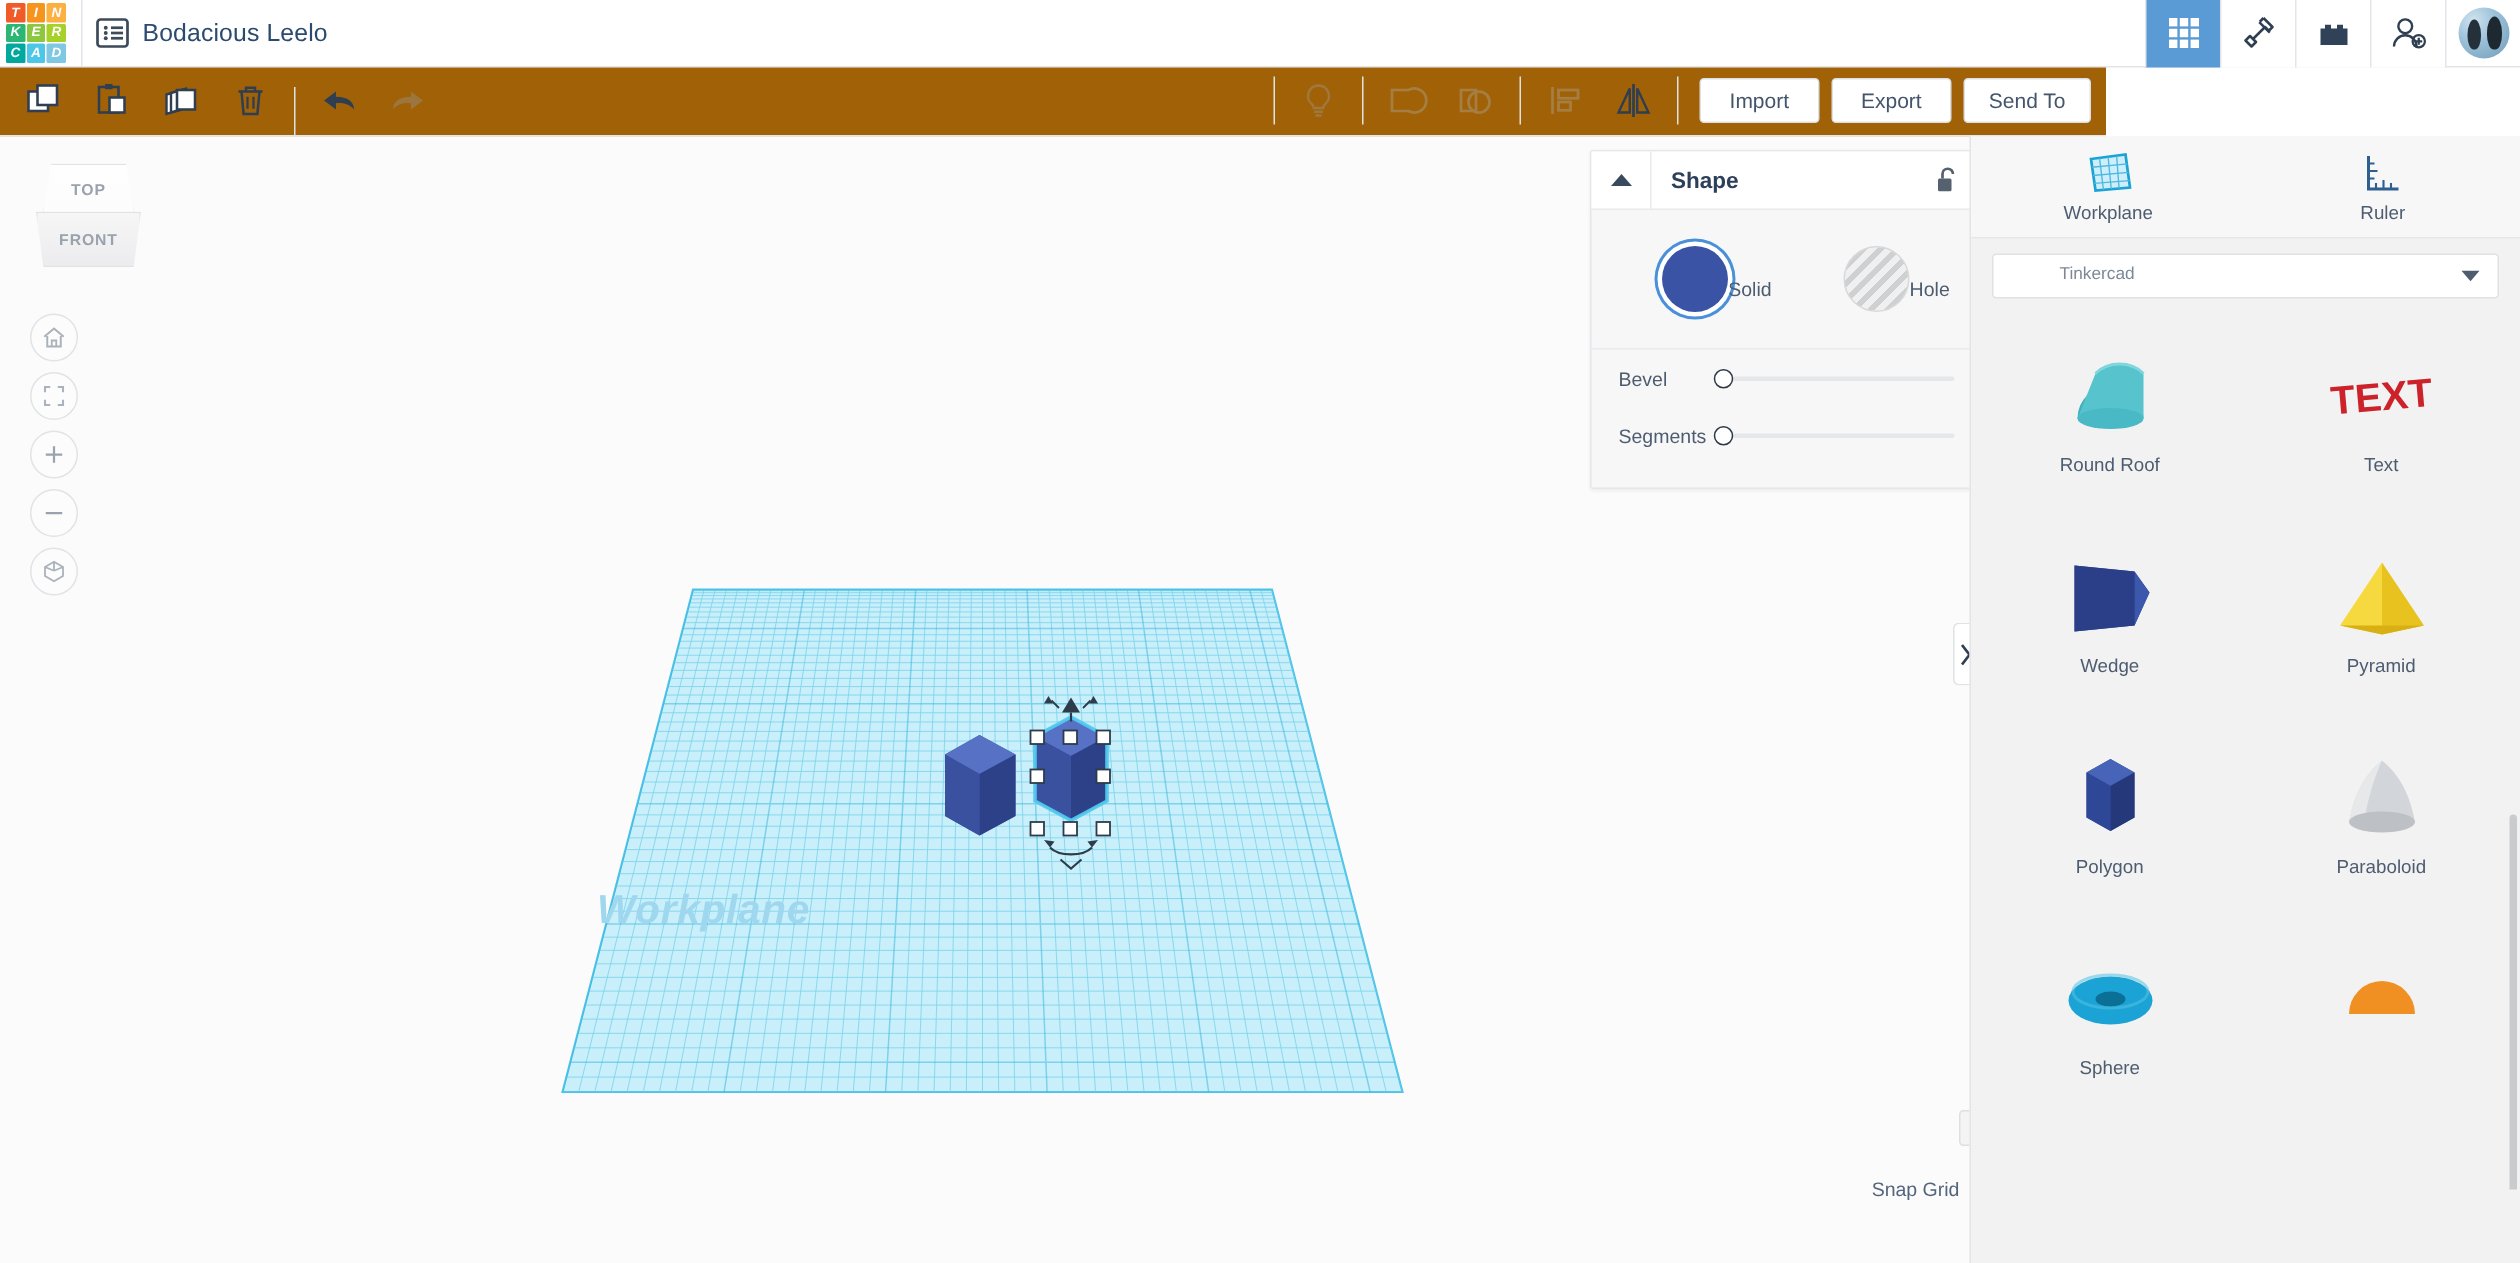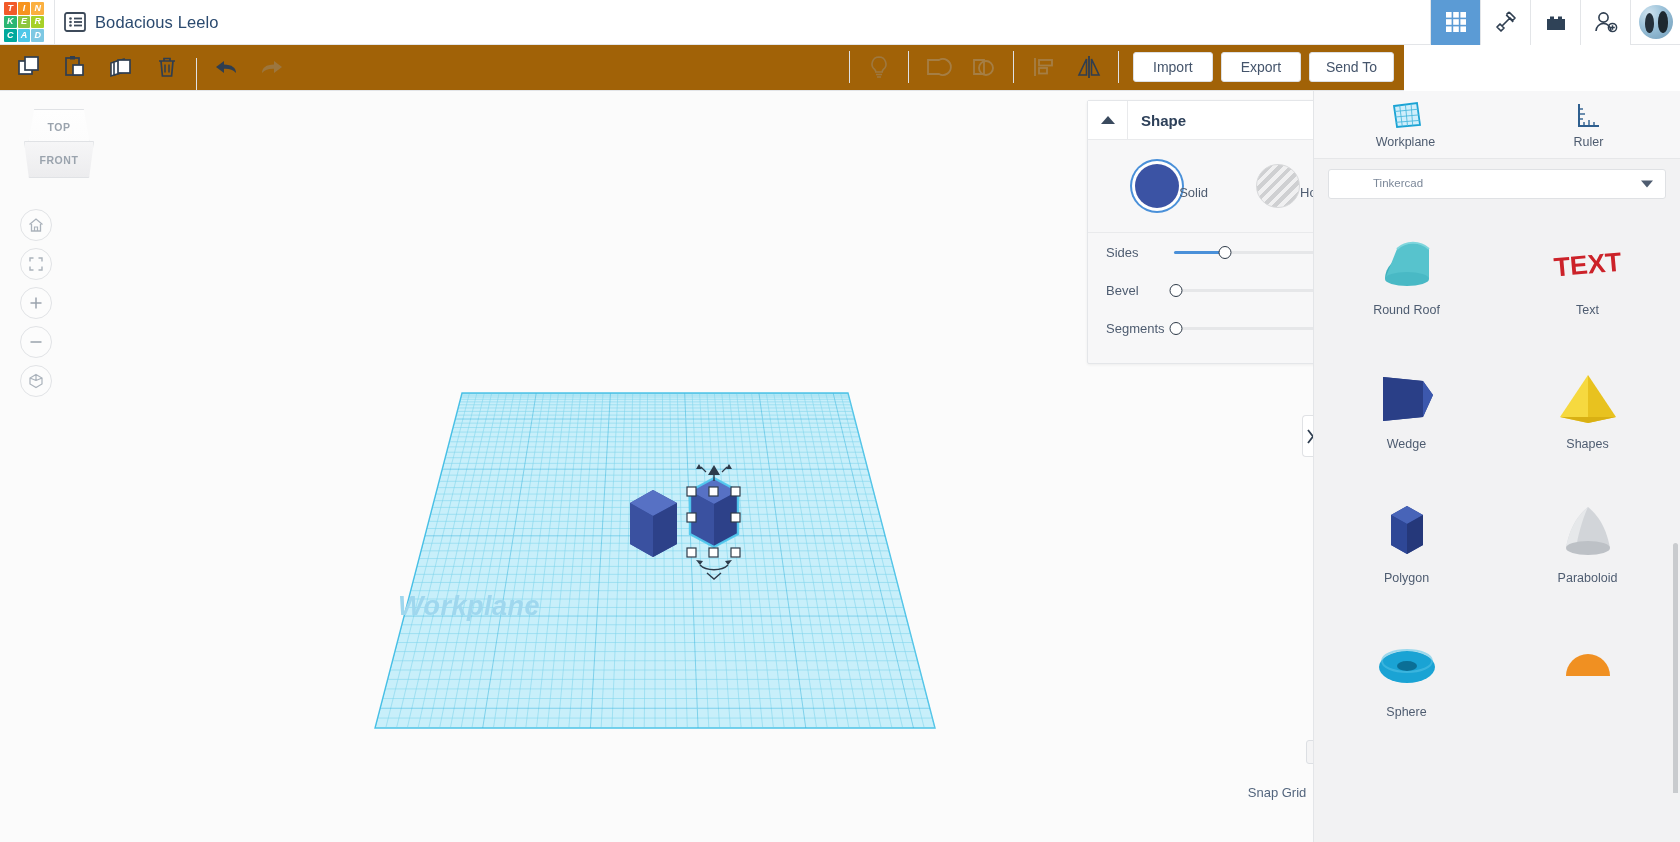--- a/index.html
+++ b/index.html
@@ -133,21 +133,20 @@
     height:23px; padding:0 7px; border:1px solid #dcdfe3; border-radius:3px;
     background:#fff; font-size:12.5px; color:#44546b;
     display:flex; align-items:center; gap:7px; cursor:pointer;
   }
 
   
   .shape-panel {
     position:absolute; left:1060px; top:100px; width:288px;
     background:#f7f7f8; border:1px solid #e4e6e9; border-radius:2px;
     box-shadow:0 1px 3px rgba(0,0,0,.06);
-    margin-left:27px;
   }
   .sp-head {
     height:39px; background:#fff; border-bottom:1px solid #e9eaec;
     display:flex; align-items:center;
   }
   .sp-collapse {
     width:40px; height:39px; display:flex; align-items:center; justify-content:center;
     border-right:1px solid #e9eaec; cursor:pointer;
   }
   .sp-title { font-size:15px; color:#2d4059; font-weight:bold; margin-left:13px; }
@@ -632,29 +631,20 @@
           <div class="sw-circle sw-solid"></div>
           <div class="sw-label">Solid</div>
         </div>
         <div class="sw">
           <div class="sw-circle sw-hole"></div>
           <div class="sw-label">Hole</div>
         </div>
       </div>
       <div class="sp-rule"></div>
 
-      <div class="slider-row">
-        <div class="sl-label">Sides</div>
-        <div class="sl-track">
-          <div class="sl-bg"></div>
-          <div class="sl-fill" style="width:33%"></div>
-          <div class="sl-knob" style="left:33%"></div>
-        </div>
-        <div class="sl-val">6</div>
-      </div>
 
       <div class="slider-row">
         <div class="sl-label">Bevel</div>
         <div class="sl-track">
           <div class="sl-bg"></div>
           <div class="sl-fill" style="width:0%"></div>
           <div class="sl-knob" style="left:1%"></div>
         </div>
         <div class="sl-val">0</div>
       </div>
@@ -751,21 +741,21 @@
       </div>
 
       <div class="shape-cell">
         <div class="shape-thumb">
           <svg width="72" height="58" viewBox="0 0 72 58">
             <path d="M36 6 L64 48 L36 54 Z" fill="#e8c21f"></path>
             <path d="M36 6 L8 48 L36 54 Z" fill="#f6d93f"></path>
             <path d="M8 48 L64 48 L36 54 Z" fill="#d9b013"></path>
           </svg>
         </div>
-        <div class="shape-name">Shapes</div>
+        <div class="shape-name">Pyramid</div>
       </div>
 
 
       <div class="shape-cell">
         <div class="shape-thumb">
           <svg width="72" height="62" viewBox="0 0 72 62">
             <polygon points="20,14 36,5 52,14 52,44 36,53 20,44" fill="#2e4796"></polygon>
             <polygon points="20,14 36,5 52,14 36,23" fill="#4864b8"></polygon>
             <polygon points="36,23 52,14 52,44 36,53" fill="#25387a"></polygon>
             <polygon points="20,14 36,23 36,53 20,44" fill="#2e4796"></polygon>

